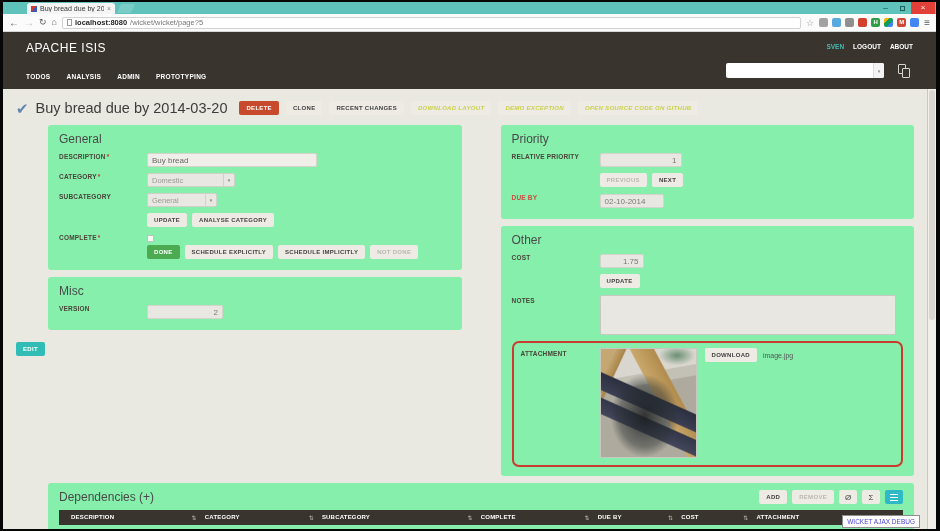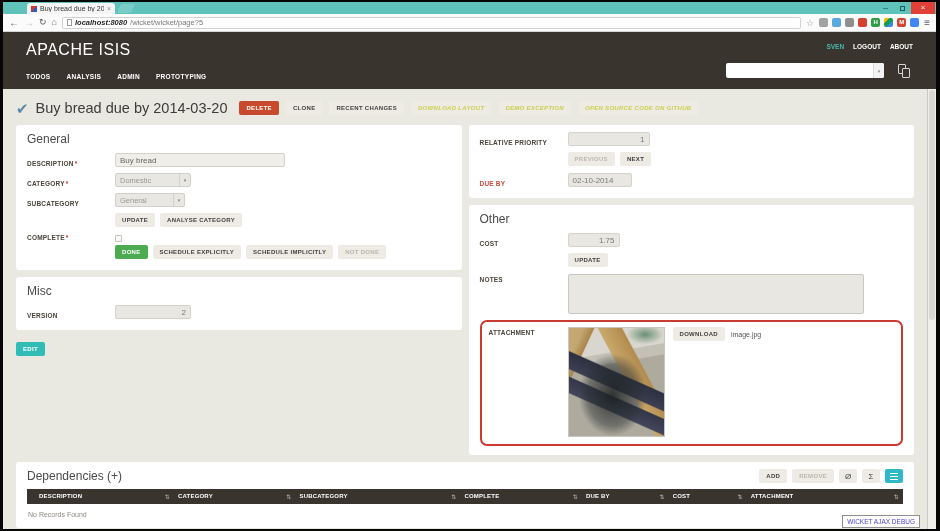--- a/index.html
+++ b/index.html
@@ -18,34 +18,34 @@
   .winbtn { width:17px; height:12px; text-align:center; line-height:12px; font-size:9px; color:#20605b; }
   .maxglyph { display:inline-block; width:5px; height:5px; border:1px solid #20605b; vertical-align:middle; }
   .winbtn.close { width:24px; background:#e04038; color:#fff; font-size:8px; }
 
   .toolbar { flex:0 0 18px; background:#fbfbfb; border-bottom:1px solid #d6d6d6; display:flex; align-items:center; gap:5px; padding:0 6px; }
   .navicon { font-size:10px; color:#565656; line-height:1; }
   .navicon.disabled { color:#bdbdbd; }
   .navicon.small { font-size:9px; }
   .omnibox { flex:1; height:12px; background:#fff; border:1px solid #d2d2d2; border-radius:2px; display:flex; align-items:center; gap:3px; padding:0 4px; font-size:7.5px; white-space:nowrap; overflow:hidden; }
   .docicon { width:5px; height:7px; border:1px solid #9a9a9a; flex:0 0 5px; }
-  .url-host { color:#1d1d1d; font-weight:bold;font-style:italic; }
+  .url-host { color:#1d1d1d; font-weight:bold; }
   .url-path { color:#777; }
   .staricon { font-size:9px; color:#9a9a9a; }
   .exts { display:flex; gap:4px; align-items:center; }
   .ext { width:9px; height:9px; border-radius:2px; font-size:6px; font-weight:bold; color:#fff; text-align:center; line-height:9px; }
   .ext1{background:#a2a2a2;} .ext2{background:#58a9e0;} .ext3{background:#8f8f8f;}
   .ext4{background:#d43f2e;} .ext5{background:#2f9d46;} .ext6{background:linear-gradient(135deg,#f4b400 33%,#0f9d58 33% 66%,#4285f4 66%);}
   .ext7{background:#d14836;} .ext8{background:#4285f4;}
   .menuicon { font-size:10px; color:#5a5a5a; }
 
   
   .app { flex:1; display:flex; flex-direction:column; background:#e9e8e1; min-height:0; }
   .appheader { flex:0 0 57px; background:#39342e; position:relative; }
-  .brand { position:absolute; left:23px; top:9px; font-size:16px; letter-spacing:.5px; color:#fff; }
+  .brand { position:absolute; left:23px; top:9px; font-size:12px; letter-spacing:.5px; color:#fff; }
   .mainnav { position:absolute; left:23px; bottom:9px; display:flex; gap:16px; }
   .mainnav span { font-size:6.5px; font-weight:bold; letter-spacing:.3px; color:#fff; }
   .usernav { position:absolute; right:23px; top:11px; display:flex; gap:9px; }
   .usernav span { font-size:6.5px; font-weight:bold; color:#fff; }
   .usernav .user { color:#45b8b0; }
   .ctxselect { position:absolute; right:52px; top:31px; width:158px; height:15px; background:#fff; border-radius:2px; display:flex; align-items:center; font-size:7px; color:#555; }
   .ctxselect .sel-val { flex:1; padding-left:4px; }
   .ctxselect .arrowbox { width:11px; align-self:stretch; border-left:1px solid #dcdcdc; background:#f3f3f3; color:#8a8a8a; font-size:5px; display:flex; align-items:center; justify-content:center; border-radius:0 2px 2px 0; }
   .copyicon { position:absolute; right:25px; top:32px; width:13px; height:14px; }
   .copyicon i { position:absolute; border:1px solid #d6d4ce; background:transparent; border-radius:1px; }
@@ -61,24 +61,24 @@
   .objtitle { font-size:14.5px; color:#3c3c3c; margin-right:5px; white-space:nowrap; }
   .btn { display:inline-flex; align-items:center; font-size:6px; font-weight:bold; letter-spacing:.3px; padding:4px 7px; border-radius:2px; background:#edebe4; color:#3f3f3f; white-space:nowrap; }
   .btn.danger { background:#c64a2b; color:#fff; }
   .btn.proto { color:#ccd04a; font-style:italic; }
   .btn.success { background:#4cab51; color:#fff; }
   .btn.teal { background:#31bdb5; color:#fff; }
   .btn.disabled { color:#b9b7b0; }
 
   .cols { display:flex; gap:7px; align-items:flex-start; }
   .col { flex:1; min-width:0; }
-  .panel { background:#ffffff; border-radius:3px; padding:7px 11px 9px; margin-bottom:7px; }
+  .panel { background:#86efac; border-radius:3px; padding:7px 11px 9px; margin-bottom:7px;margin-left:32px; }
   .paneltitle { font-size:12px; color:#4a4a4a; margin-bottom:7px; }
 
-  .frow { display:flex; align-items:flex-end; margin-bottom:6px; }
+  .frow { display:flex; align-items:flex-start; margin-bottom:6px; }
   .frow.top { align-items:flex-start; }
   .flabel { flex:0 0 88px; font-size:6.5px; font-weight:bold; color:#4a4439; letter-spacing:.2px; }
   .flabel.red { color:#cc4b42; }
   .req { color:#c0392b; margin-left:1px; }
   .finput { height:14px; background:#efeee8; border:1px solid #d5d3cc; border-radius:2px; font-size:8px; color:#666; padding:0 4px; display:flex; align-items:center; }
   .finput.gray { background:#e9e7e1; color:#7a7a76; }
   .finput.num { justify-content:flex-end; }
   .fselect { height:14px; background:#e9e7e1; border:1px solid #d2d0ca; border-radius:2px; display:flex; align-items:center; font-size:7.5px; color:#9b9993; padding-left:4px; }
   .fselect .sarrow { margin-left:auto; width:11px; align-self:stretch; border-left:1px solid #d2d0ca; display:flex; align-items:center; justify-content:center; font-size:5px; color:#87857f; }
   .btnrow { display:flex; gap:5px; margin:1px 0 7px; }
@@ -203,21 +203,21 @@
 
           <div class="col">
             <div class="panel">
               <div class="paneltitle">General</div>
               <div class="frow">
                 <span class="flabel"><span>DESCRIPTION</span><span class="req">*</span></span>
                 <span class="finput" style="width:170px;">Buy bread</span>
               </div>
               <div class="frow">
                 <span class="flabel"><span>CATEGORY</span><span class="req">*</span></span>
-                <span class="fselect" style="width:76px;">
+                <span class="fselect" style="width:88px;">
                     <span>Domestic</span>
                     <span class="sarrow">▾</span>
                   </span>
               </div>
               <div class="frow">
                 <span class="flabel">SUBCATEGORY</span>
                 <span class="fselect" style="width:70px;">
                     <span>General</span>
                     <span class="sarrow">▾</span>
                   </span>
@@ -244,39 +244,40 @@
                 <span class="flabel">VERSION</span>
                 <span class="finput gray num" style="width:76px;">2</span>
               </div>
             </div>
 
             <span class="btn teal">EDIT</span>
           </div>
 
           <div class="col">
             <div class="panel">
+              <div class="paneltitle">Priority</div>
               <div class="frow">
                 <span class="flabel">RELATIVE PRIORITY</span>
                 <span class="finput gray num" style="width:82px;">1</span>
               </div>
               <div class="btnrow indent">
                 <span class="btn disabled">PREVIOUS</span>
                 <span class="btn">NEXT</span>
               </div>
               <div class="frow" style="margin-bottom:2px;">
                 <span class="flabel red">DUE BY</span>
                 <span class="finput gray" style="width:64px;">02-10-2014</span>
               </div>
             </div>
 
             <div class="panel" style="margin-bottom:0;">
               <div class="paneltitle">Other</div>
               <div class="frow">
                 <span class="flabel">COST</span>
-                <span class="finput gray num" style="width:52px;">1.75</span>
+                <span class="finput gray num" style="width:44px;">1.75</span>
               </div>
               <div class="btnrow indent">
                 <span class="btn">UPDATE</span>
               </div>
               <div class="frow top">
                 <span class="flabel" style="padding-top:2px;">NOTES</span>
                 <span class="notes"></span>
               </div>
               <div class="attachbox">
                 <span class="flabel">ATTACHMENT</span>

